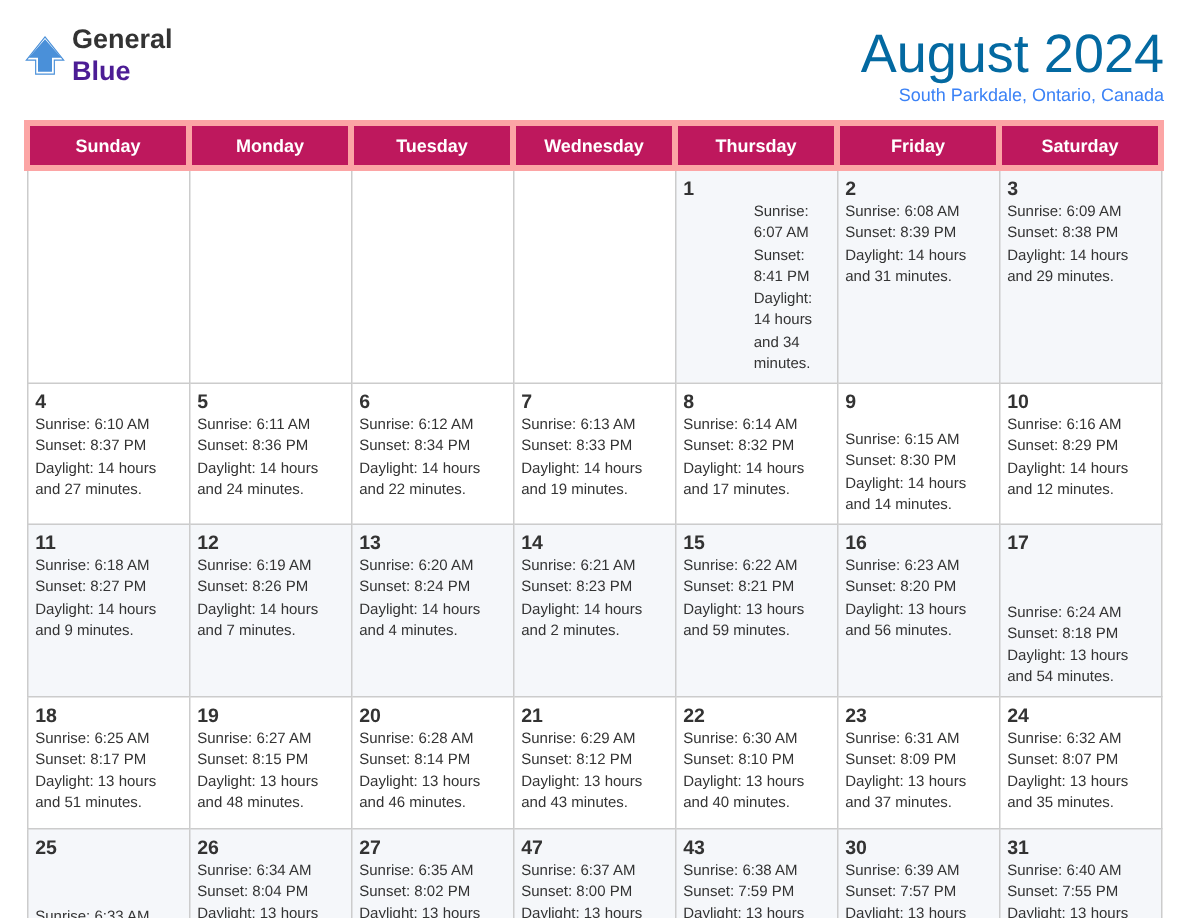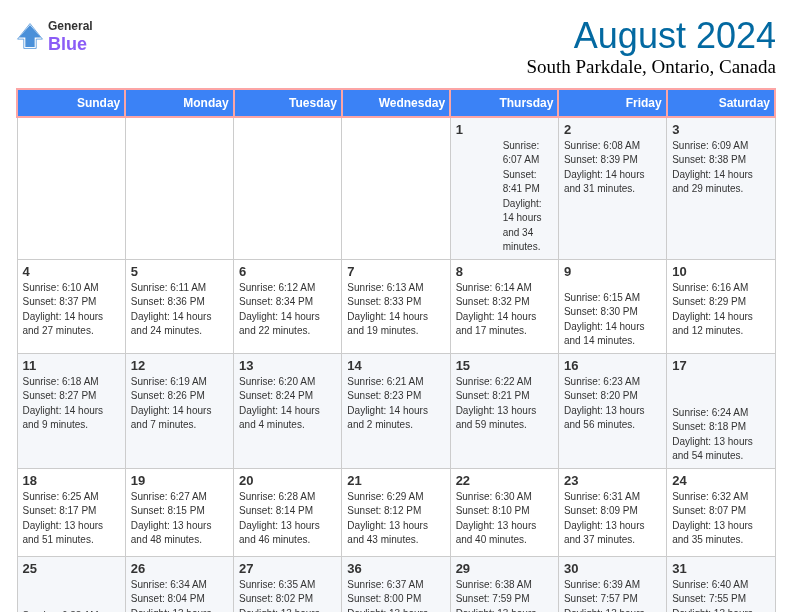--- a/index.html
+++ b/index.html
@@ -28,37 +28,36 @@
     .title-block {
       text-align: right;
     }
     .month-year {
       font-size: 36px;
       font-weight: normal;
       color: #0369a1;
       line-height: 1.1;
     }
     .location {
-      font-size: 19px;
-      color: #000000;
-      font-family: Liberation Serif, serif;
+      font-size: 12px;
+      color: #3b82f6;
     }
     table {
       width: 100%;
       border-collapse: collapse;
       table-layout: fixed;
     }
     thead tr th {
-      background-color: #3b82f6;
+      background-color: #be185d;
       color: #fff;
       font-size: 12px;
       font-weight: bold;
       padding: 6px 4px;
-      text-align: right;
-      border: 2px solid #fca5a5;
+      text-align: center;
+      border: 4px solid #fca5a5;
     }
     tbody tr td {
       vertical-align: top;
       border: 1px solid #ccc;
       padding: 4px 5px;
       font-size: 10.5px;
       color: #333;
       height: 88px;
       background: #fff;
     }
@@ -83,22 +82,22 @@
 <body>
 
 <div class="header">
   <div class="logo">
     <svg class="logo-icon" viewBox="0 0 36 36">
       <polygon points="18,4 32,20 24,20 24,32 12,32 12,20 4,20" fill="#4a90d9"></polygon>
       <polygon points="18,2 34,22 26,22 26,34 10,34 10,22 2,22" fill="none" stroke="#4a90d9" stroke-width="1"></polygon>
     </svg>
     <div>
       <div>
-        <span style="font-size:12px;font-weight:bold;color:#333;">General</span><br>
-        <span style="font-size:18px;font-weight:bold;color:#8b5cf6;">Blue</span>
+        <span style="font-size:18px;font-weight:bold;color:#333;">General</span><br>
+        <span style="font-size:18px;font-weight:bold;color:#4c1d95;">Blue</span>
       </div>
     </div>
   </div>
   <div class="title-block">
     <div class="month-year">August 2024</div>
     <div class="location">South Parkdale, Ontario, Canada</div>
   </div>
 </div>
 
 <table>
@@ -310,28 +309,28 @@
 and 29 minutes.</div>
         </td>
         <td>
           <div class="day-num">27</div>
           <div class="cell-text" style="white-space: pre-line;">Sunrise: 6:35 AM
 Sunset: 8:02 PM
 Daylight: 13 hours
 and 26 minutes.</div>
         </td>
         <td>
-          <div class="day-num">36</div>
+          <div class="day-num">47</div>
           <div class="cell-text" style="white-space: pre-line;">Sunrise: 6:37 AM
 Sunset: 8:00 PM
 Daylight: 13 hours
 and 23 minutes.</div>
         </td>
         <td>
-          <div class="day-num">29</div>
+          <div class="day-num">43</div>
           <div class="cell-text" style="white-space: pre-line;">Sunrise: 6:38 AM
 Sunset: 7:59 PM
 Daylight: 13 hours
 and 20 minutes.</div>
         </td>
         <td>
           <div class="day-num">30</div>
           <div class="cell-text" style="white-space: pre-line;">Sunrise: 6:39 AM
 Sunset: 7:57 PM
 Daylight: 13 hours

